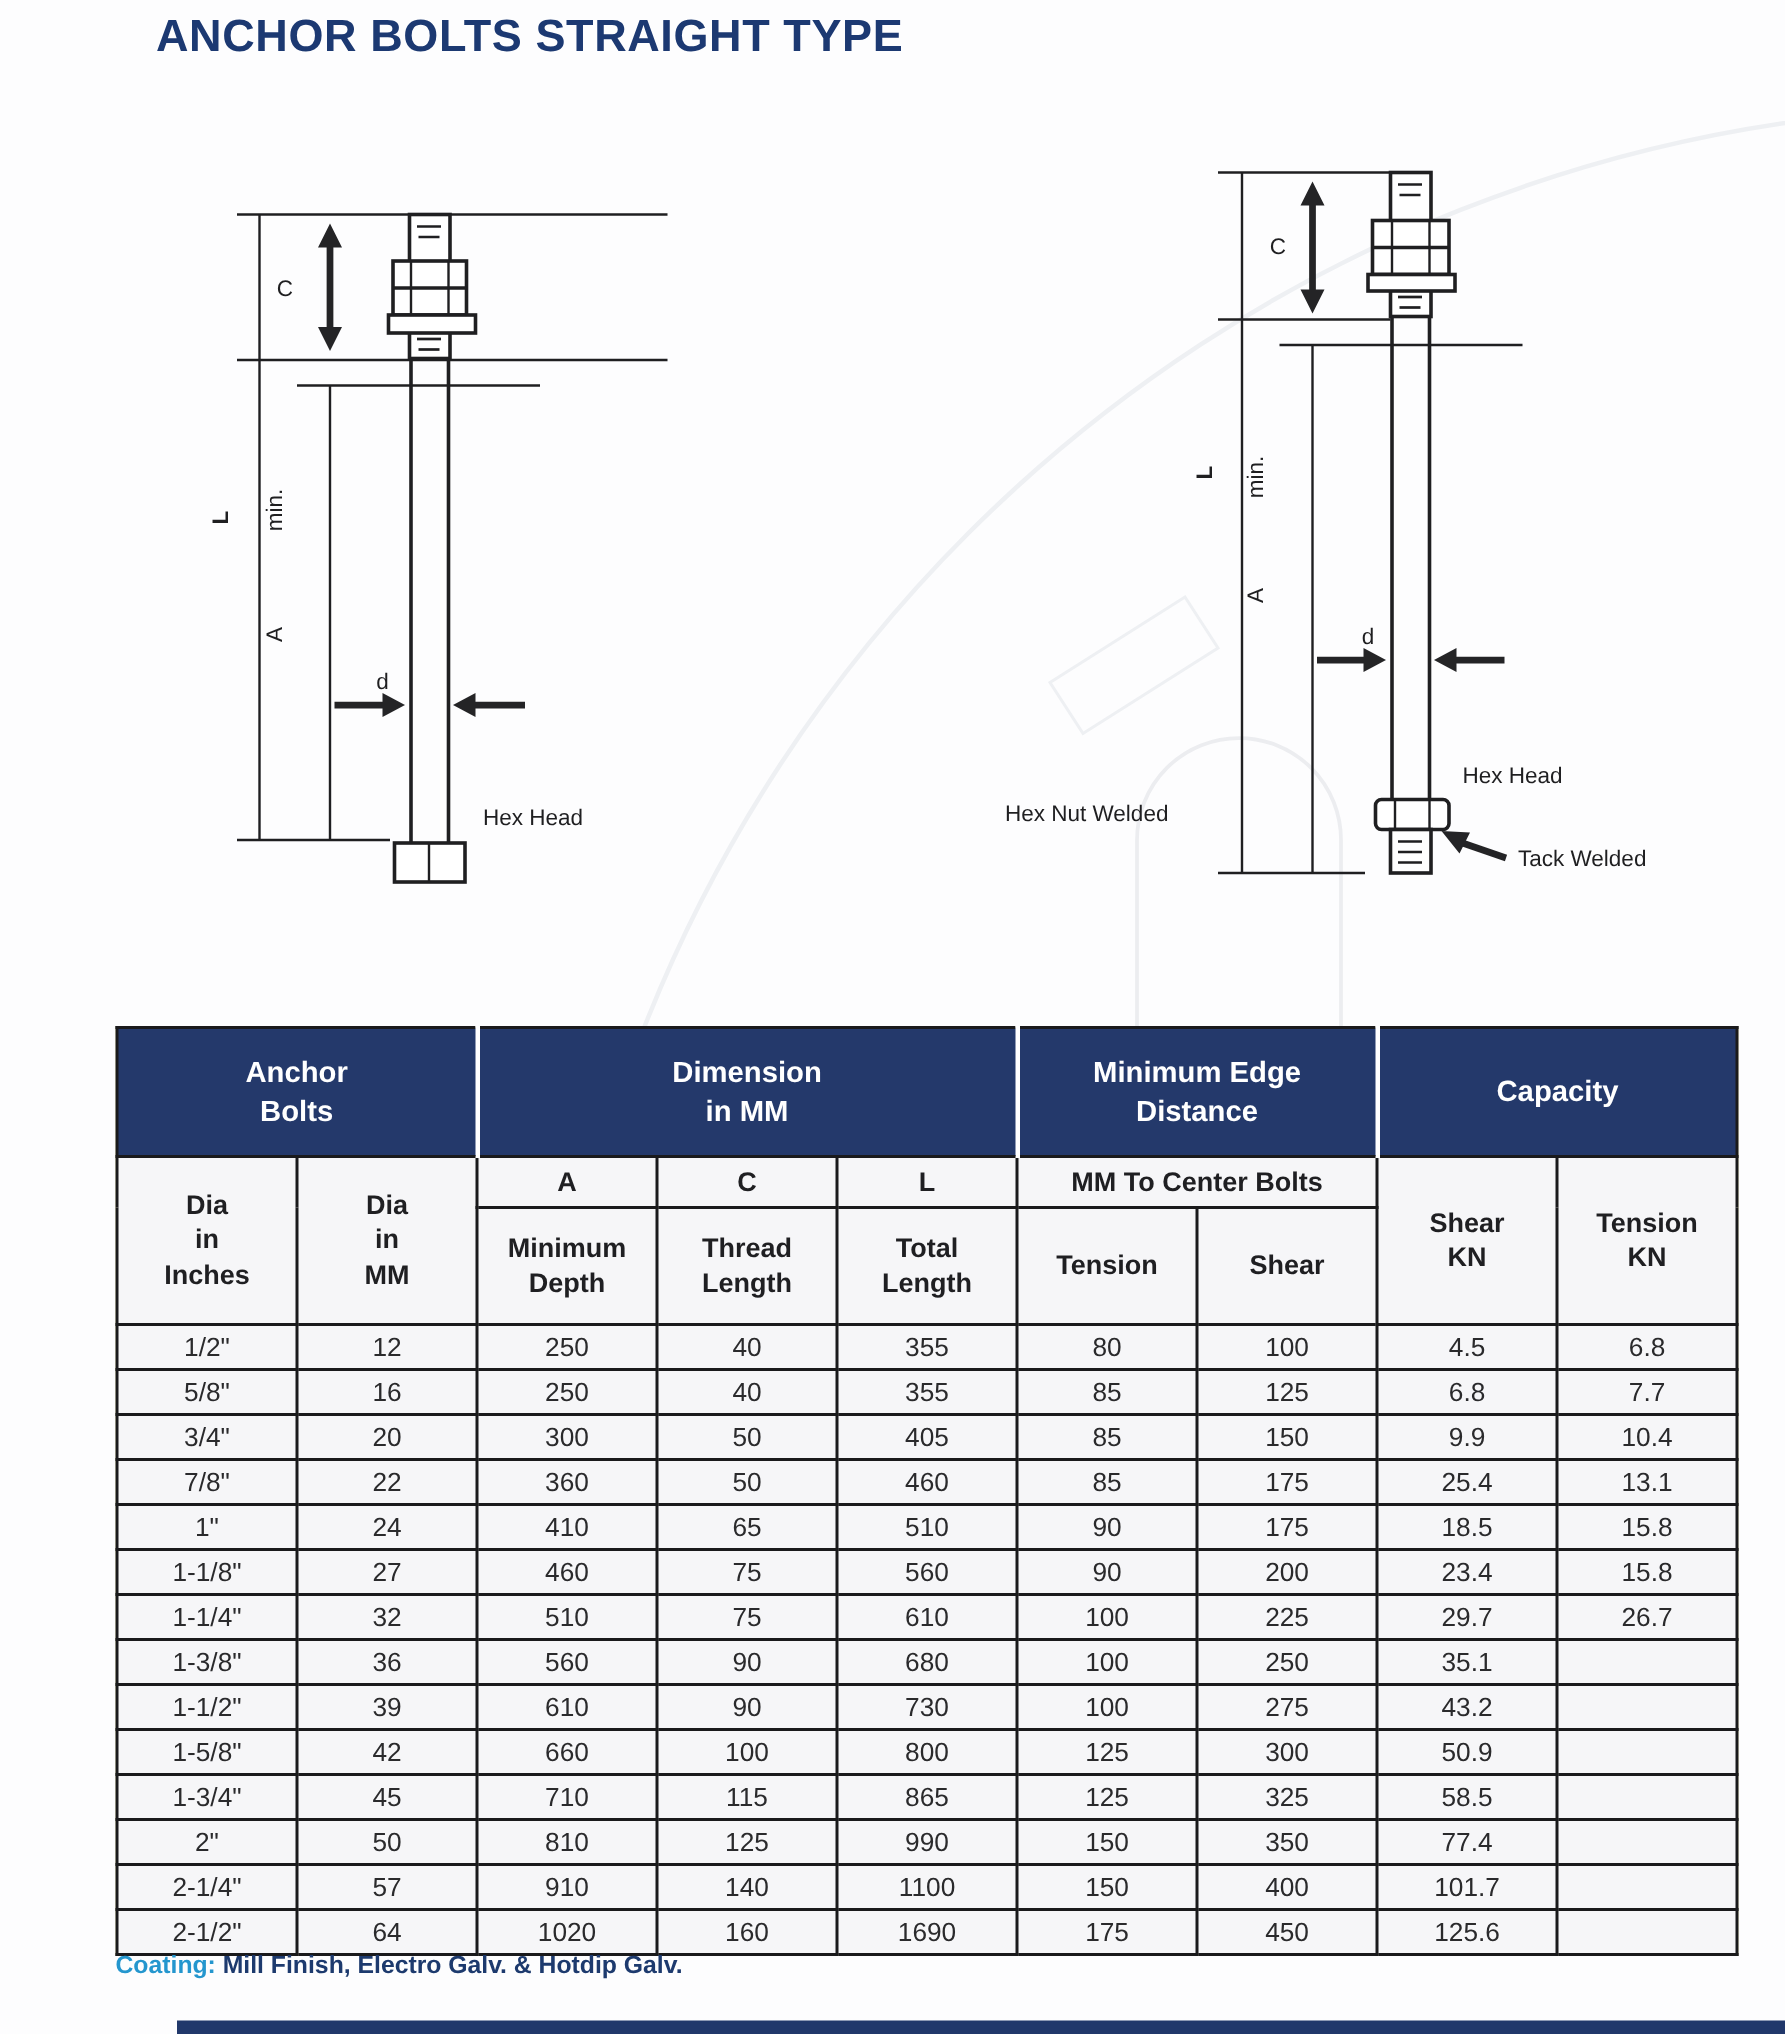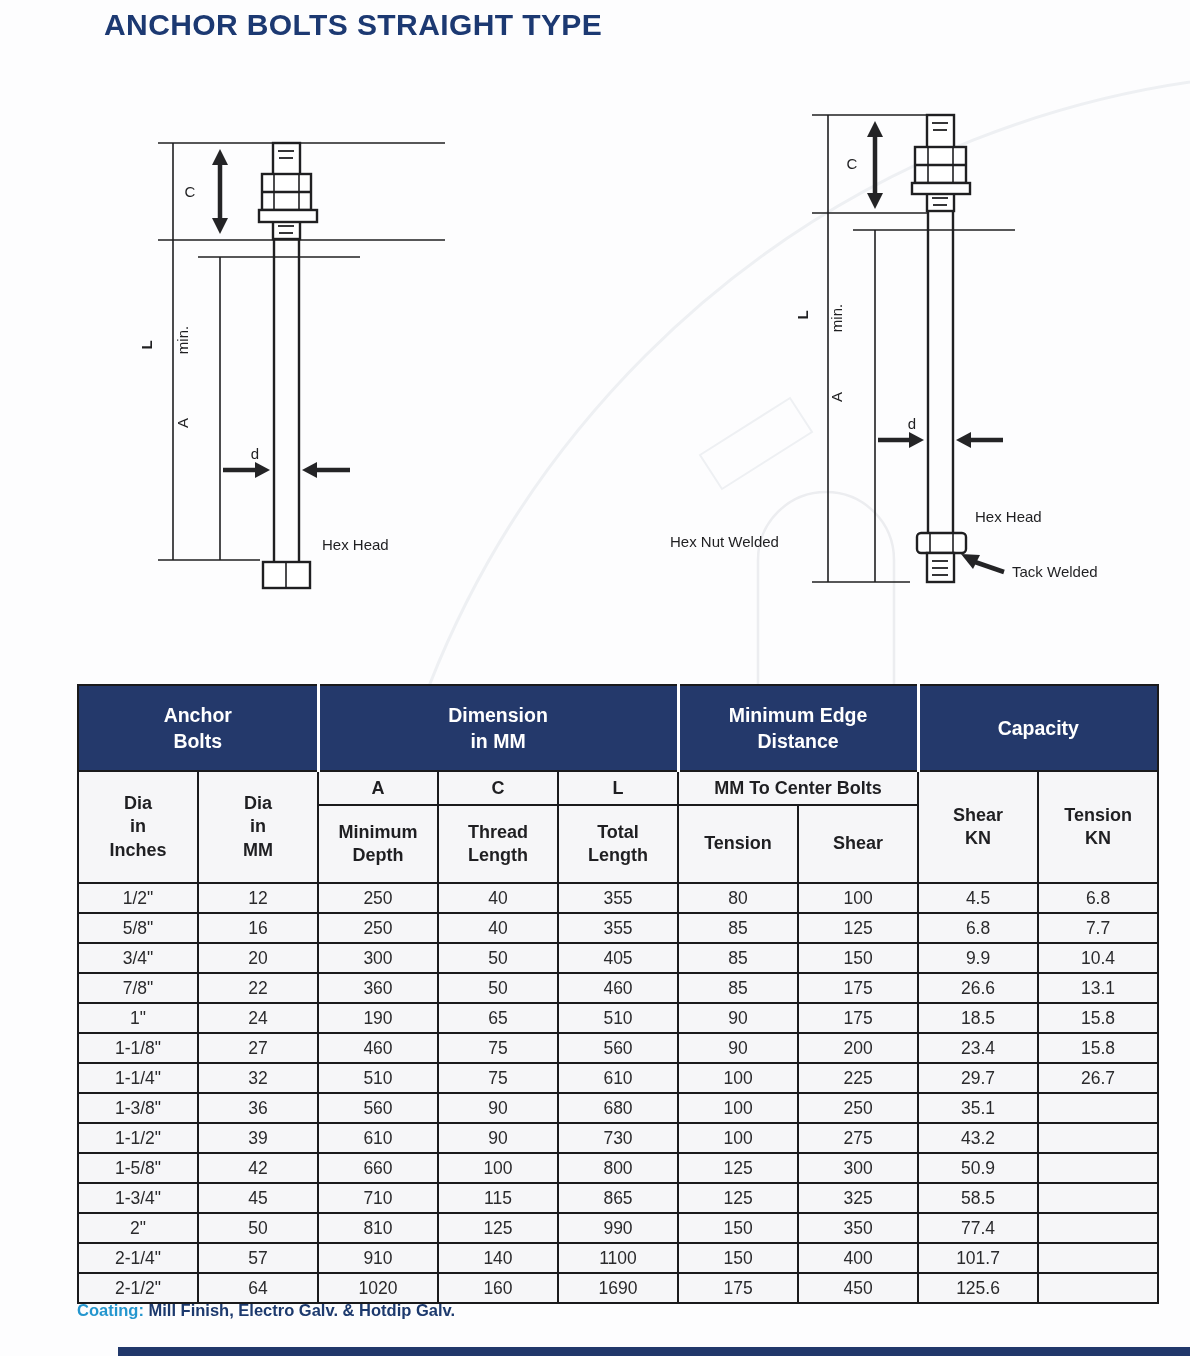--- a/index.html
+++ b/index.html
@@ -251,27 +251,27 @@
           <td>10.4</td>
         </tr>
         <tr>
           <td>7/8"</td>
           <td>22</td>
           <td>360</td>
           <td>50</td>
           <td>460</td>
           <td>85</td>
           <td>175</td>
-          <td>26.6</td>
+          <td>25.4</td>
           <td>13.1</td>
         </tr>
         <tr>
           <td>1"</td>
           <td>24</td>
-          <td>190</td>
+          <td>410</td>
           <td>65</td>
           <td>510</td>
           <td>90</td>
           <td>175</td>
           <td>18.5</td>
           <td>15.8</td>
         </tr>
         <tr>
           <td>1-1/8"</td>
           <td>27</td>

